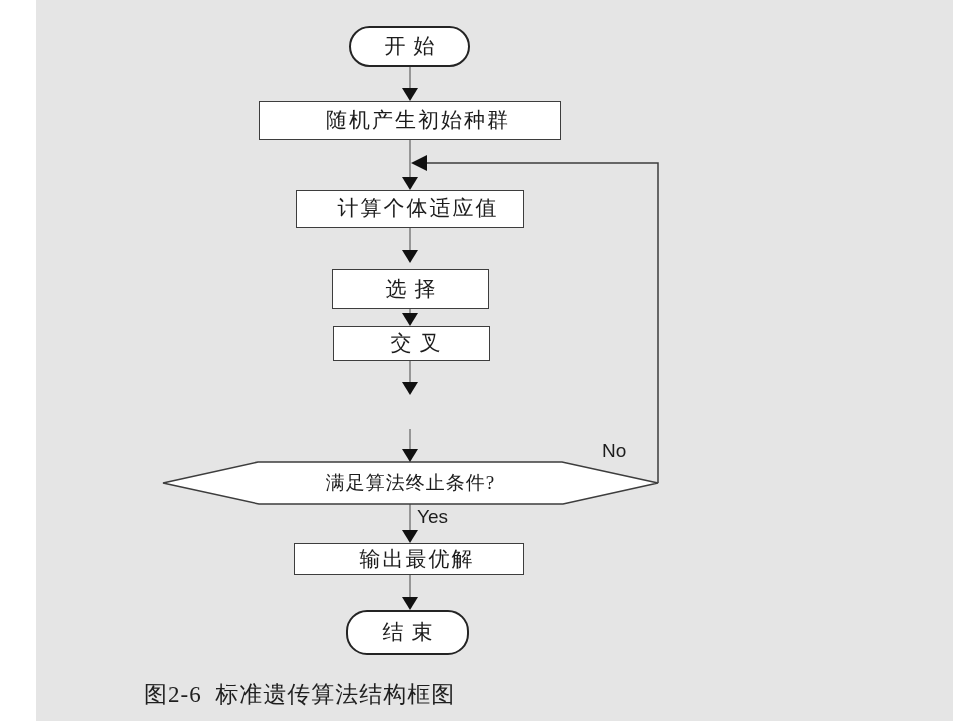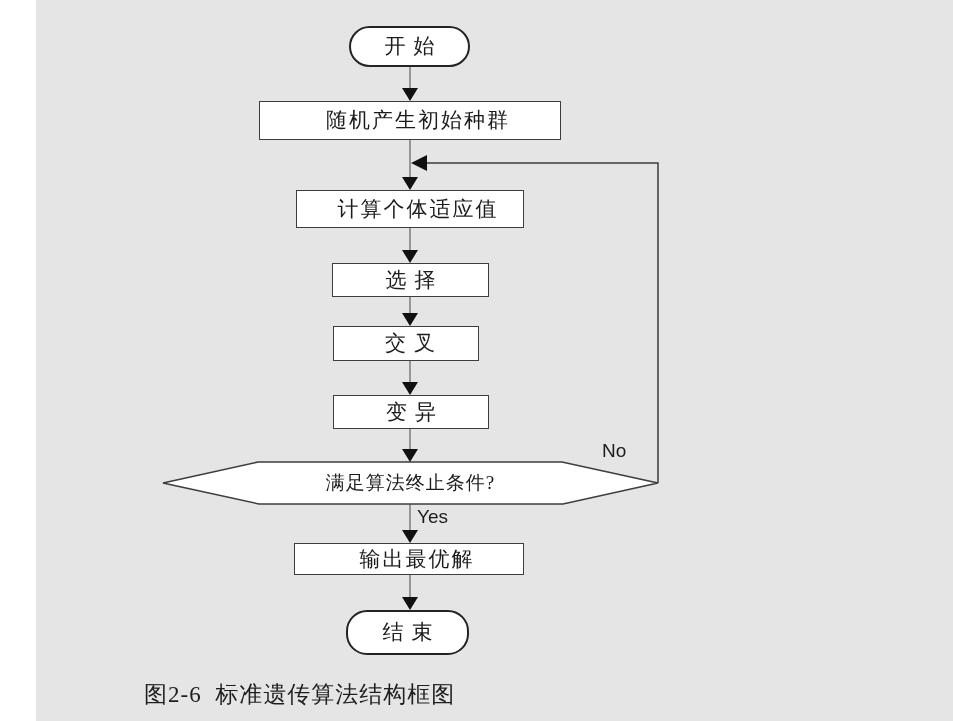--- a/index.html
+++ b/index.html
@@ -92,35 +92,32 @@
   </svg>
 
   <div class="node terminator two-char" style="left:313px; top:26px; width:121px; height:41px;">
     <span>开始</span>
   </div>
 
   <div class="node" style="left:223px; top:101px; width:302px; height:39px;">
     <span>随机产生初始种群</span>
   </div>
 
-  <div class="node" style="left:260px; top:190px; width:228px; height:38px;">
+  <div class="node" style="left:260px; top:190px; width:228px; height:38px;font-family:Liberation Mono, monospace;">
     <span>计算个体适应值</span>
   </div>
 
-  <div class="node two-char" style="left:296px; top:263px; width:157px; height:34px;">
+  <div class="node two-char" style="left:296px; top:269px; width:157px; height:40px;">
     <span>选择</span>
   </div>
 
-  <div class="node two-char" style="left:297px; top:326px; width:146px; height:35px;padding-left:16px;">
+  <div class="node two-char" style="left:297px; top:326px; width:157px; height:35px;padding-left:16px;">
     <span>交叉</span>
   </div>
 
-  <div class="node two-char" style="left:297px; top:395px; width:156px; height:34px;">
-    <span>变异</span>
-  </div>
 
   <div class="decision-label" style="left:127px; top:462px; width:495px; height:42px;">
     <span>满足算法终止条件?</span>
   </div>
 
   <div class="node" style="left:258px; top:543px; width:230px; height:32px;">
     <span>输出最优解</span>
   </div>
 
   <div class="node terminator two-char" style="left:310px; top:610px; width:123px; height:45px;">

